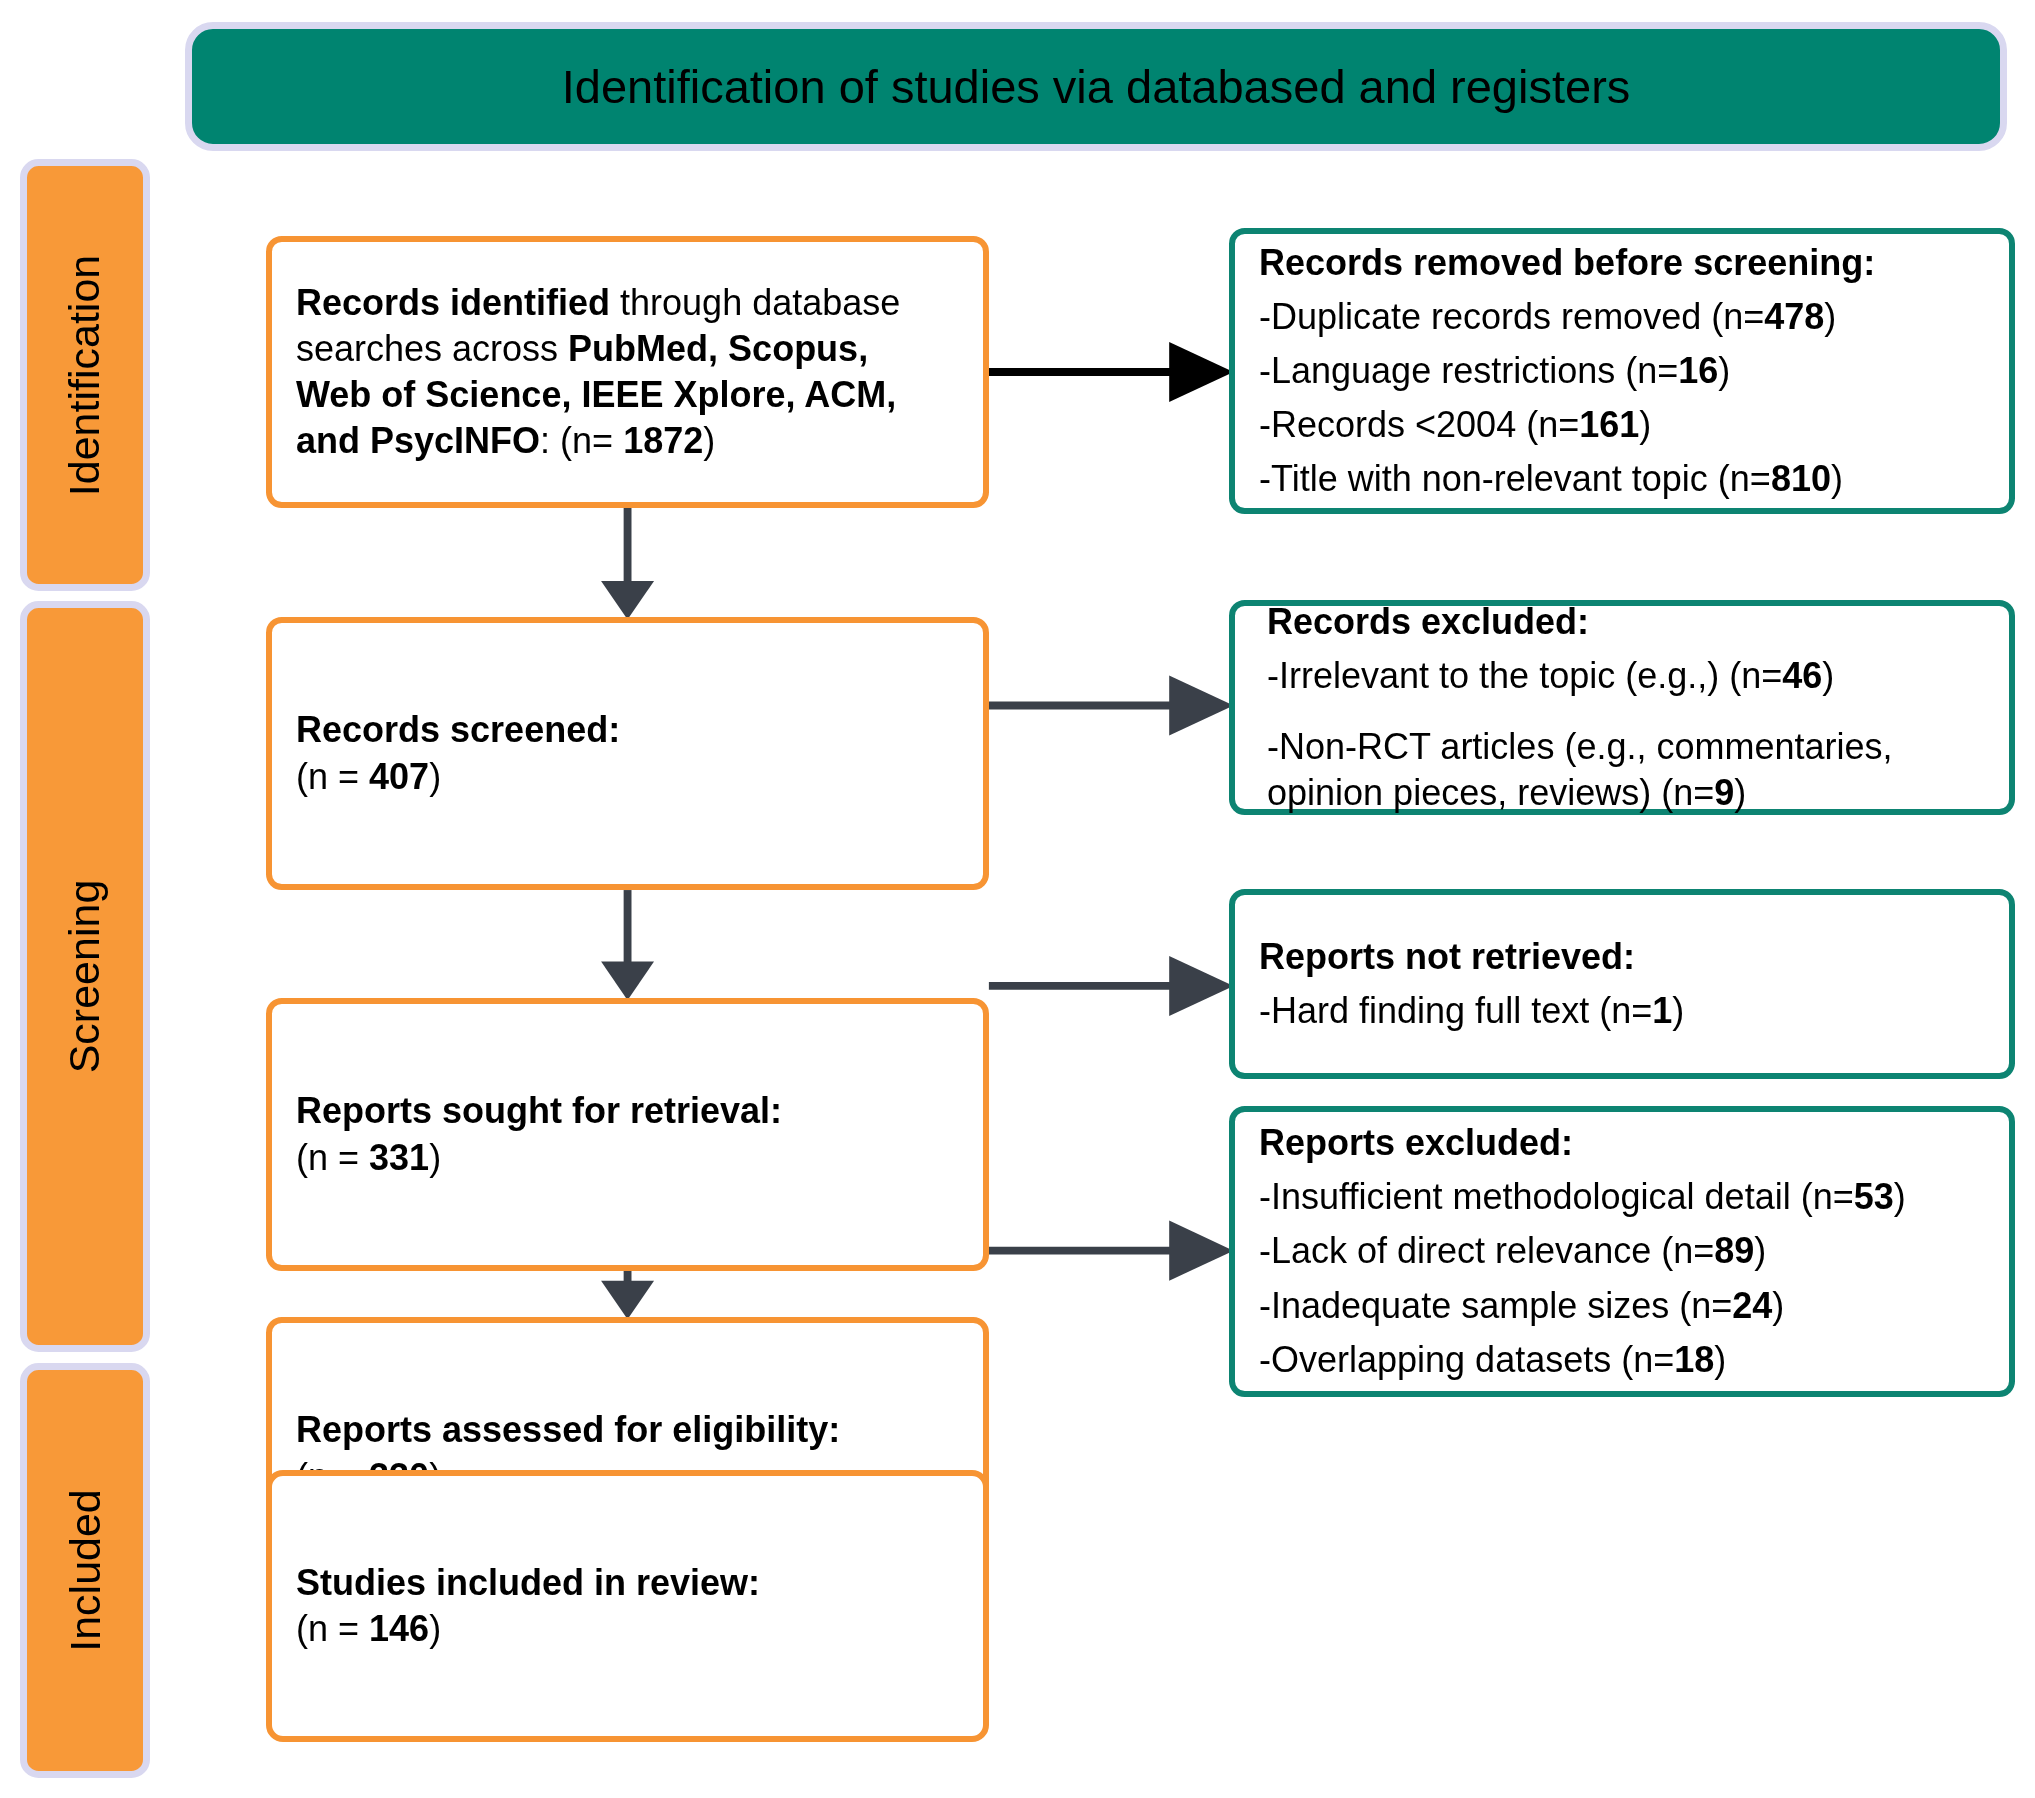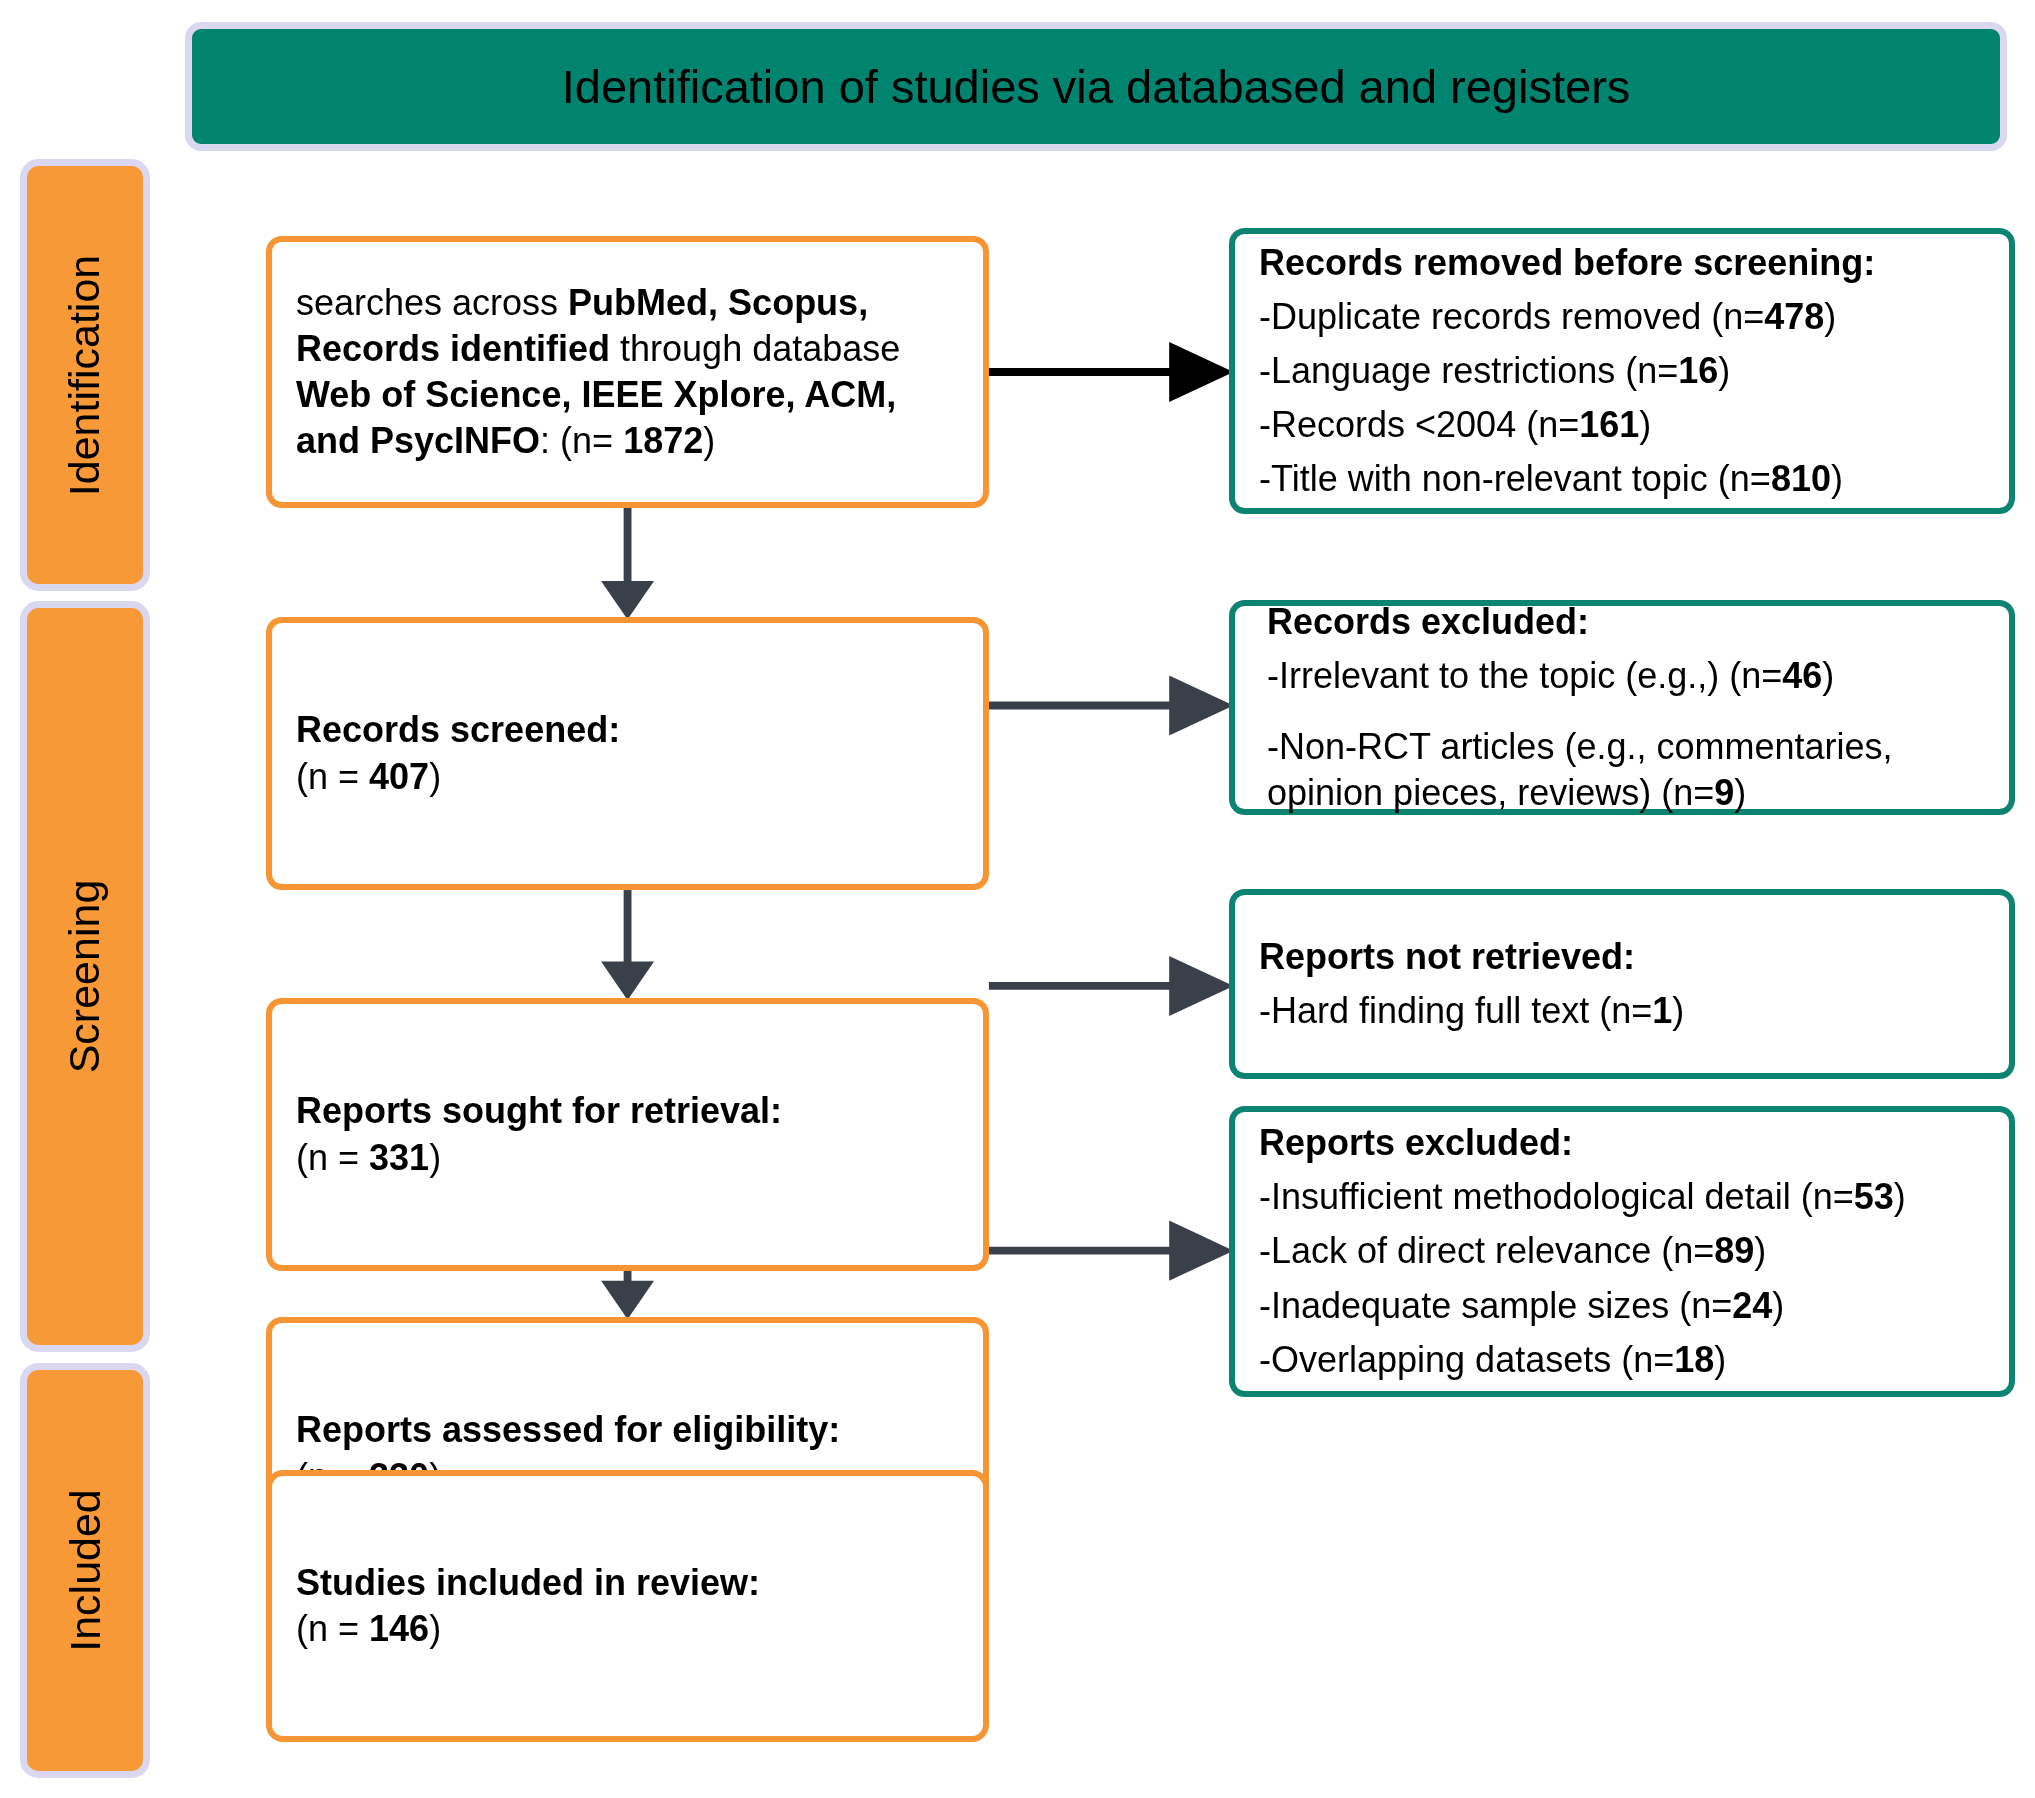--- a/index.html
+++ b/index.html
@@ -10,21 +10,21 @@
     -webkit-font-smoothing:antialiased;
   }
   #stage{position:absolute;left:0;top:0;width:2035px;height:1798px;}
 
   
   .header-banner{
     position:absolute;
     left:185px;top:21.5px;width:1822px;height:129px;
     background:#008470;
     border:7.2px solid #D9D8F0;
-    border-radius:16px;
+    border-radius:28px;
     box-sizing:border-box;
     display:flex;align-items:center;justify-content:center;
   }
   .header-title{
     font-size:47px;color:#000000;font-weight:400;letter-spacing:0px;
     white-space:nowrap;
   }
 
   
   .stage-rail{
@@ -138,24 +138,24 @@
     </g>
 
     <g>
       <line x1="877" y1="2222" x2="877" y2="2000" stroke="#3A4049" stroke-width="11"></line>
       <polygon points="840,2000 914,2000 877,2054" fill="#3A4049"></polygon>
     </g>
   </svg>
 
   <div class="flow-box orange" id="box-identified">
     <div class="line">
+      <b>Records identified</b><span> through database</span>
+    </div>
+    <div class="line">
       <span>searches across </span><b>PubMed, Scopus,</b>
-    </div>
-    <div class="line">
-      <b>Records identified</b><span> through database</span>
     </div>
     <div class="line">
       <b>Web of Science, IEEE Xplore, ACM,</b>
     </div>
     <div class="line">
       <b>and PsycINFO</b><span>: (n= </span><b>1872</b><span>)</span>
     </div>
   </div>
 
   <div class="flow-box orange" id="box-screened">

